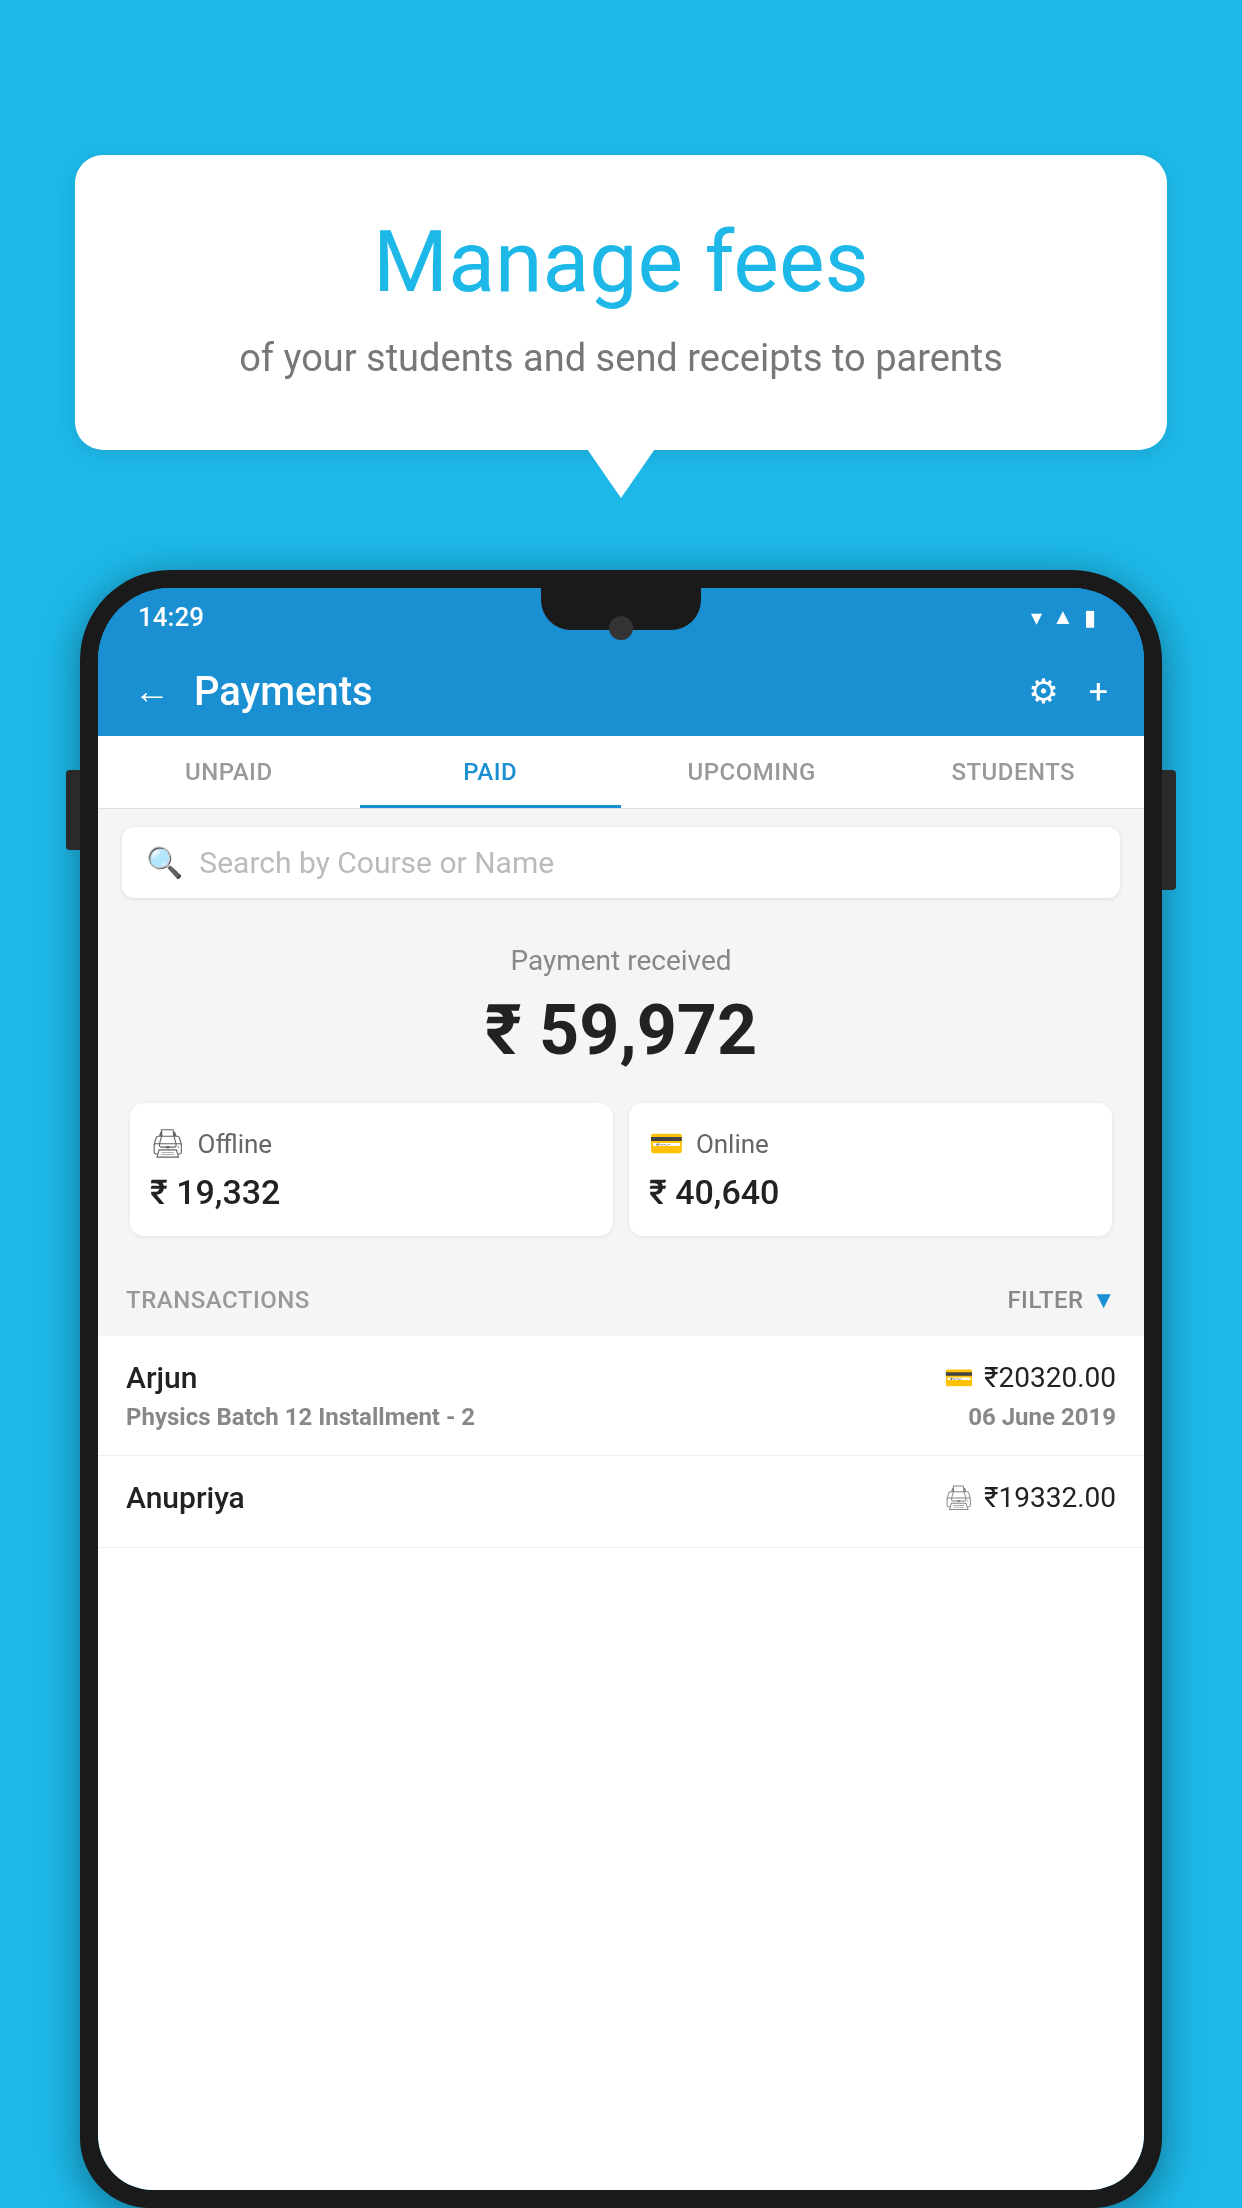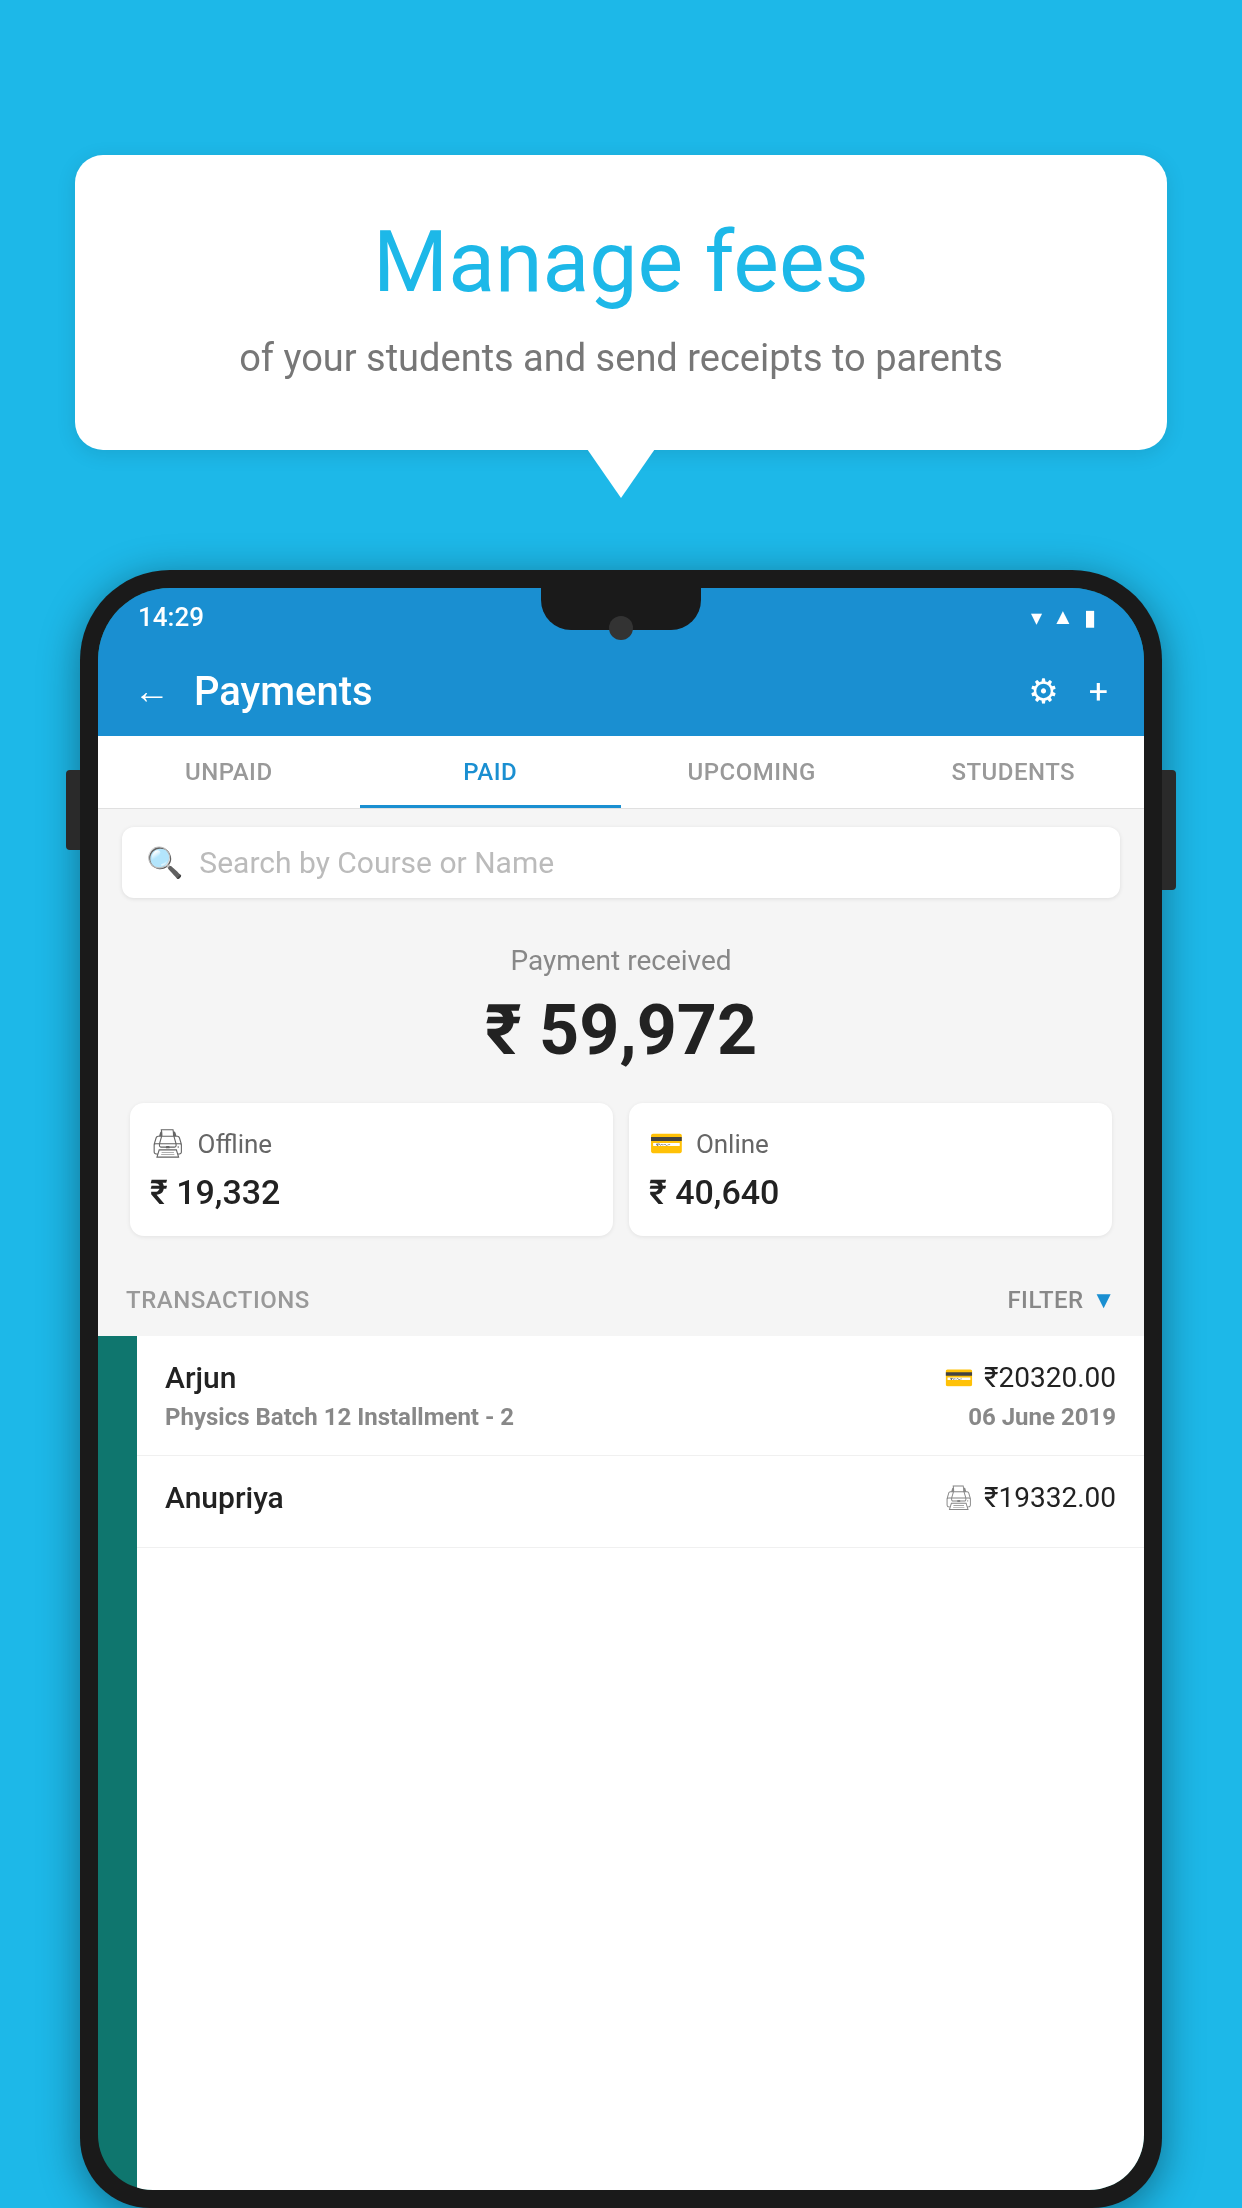--- a/index.html
+++ b/index.html
@@ -112,21 +112,21 @@
       right: -14px;
       top: 200px;
       width: 14px;
       height: 120px;
       background: #2a2a2a;
       border-radius: 0 4px 4px 0;
     }
 
     
     .phone-screen {
-      background: #0f766e;
+      background: #0ea5e9;
       border-radius: 72px 72px 55px 55px;
       overflow: hidden;
       height: 100%;
       display: flex;
       flex-direction: column;
     }
 
     
     .status-bar {
       background: #1a8fd1;
@@ -337,21 +337,20 @@
     .filter-icon {
       color: #1a8fd1;
       font-size: 24px;
     }
 
     
     .transactions-list {
       background: white;
       flex: 1;
       overflow: hidden;
-      margin-left: 39px;
     }
 
     .transaction-row {
       padding: 24px 28px;
       border-bottom: 1px solid #f0f0f0;
     }
 
     .transaction-top {
       display: flex;
       justify-content: space-between;

